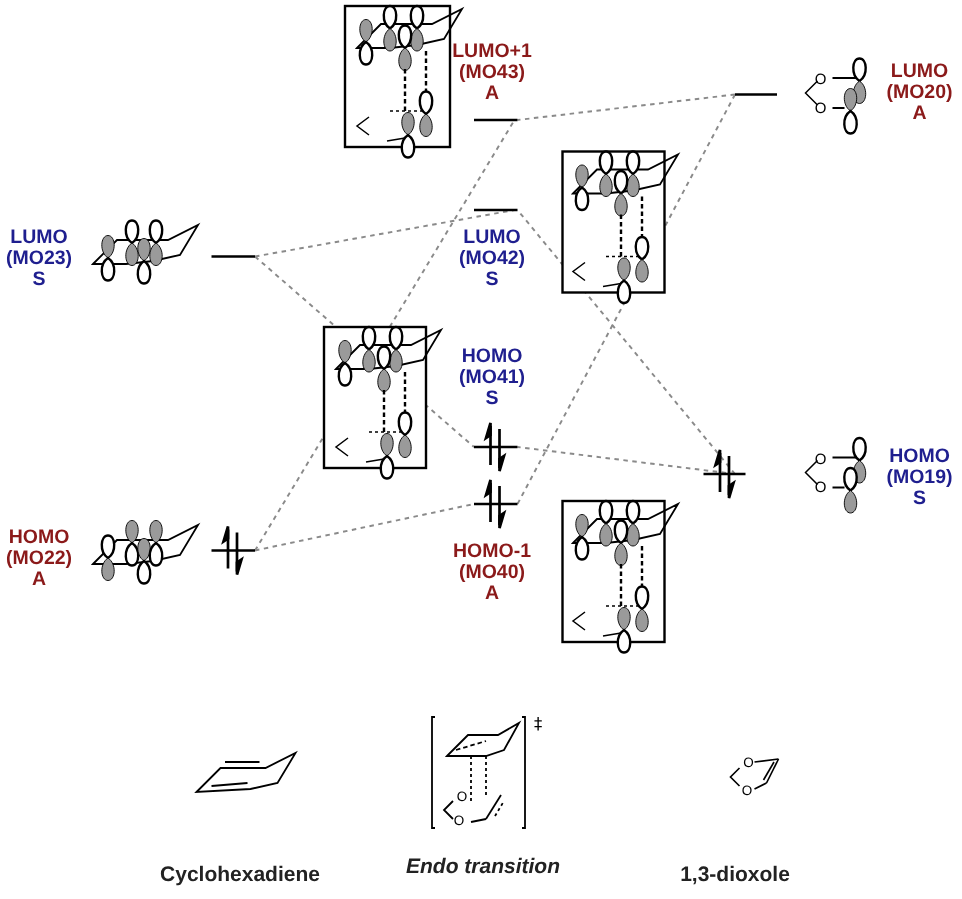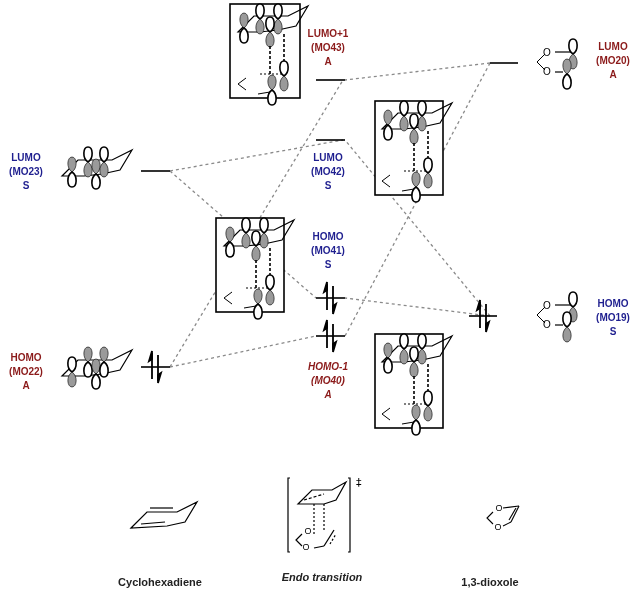--- a/index.html
+++ b/index.html
@@ -1,21 +1,21 @@
 <!DOCTYPE html>
 <html><head>
 <meta charset="utf-8">
 <style>
   html, body { margin:0; padding:0; background:#ffffff; }
   body { width:641px; height:599px; position:relative; overflow:hidden; font-family:"Liberation Sans", sans-serif; }
-  .lbl { position:absolute; font-weight:bold; font-size:10px; line-height:14px; text-align:center; white-space:nowrap; }
+  .lbl { position:absolute; font-weight:bold; font-size:13px; line-height:14px; text-align:center; white-space:nowrap; }
   .lbl span { display:block; }
   .blue { color:#1f1f8f; }
   .red { color:#8b1a1a; }
-  .caption { position:absolute; font-weight:bold; font-size:11px; line-height:14px; text-align:center; color:#222; }
+  .caption { position:absolute; font-weight:bold; font-size:14px; line-height:14px; text-align:center; color:#222; }
   svg#diagram { position:absolute; left:0; top:0; }
 </style>
 </head>
 <body>
 
 <svg id="diagram" width="641" height="599" viewBox="0 0 641 599" xmlns="http://www.w3.org/2000/svg">
   <defs>
 
     <g id="porb">
       <path d="M0,0 C-6,-4 -5,-15 0,-15 C5,-15 6,-4 0,0 Z" fill="#ffffff" stroke="#000" stroke-width="1.6"></path>
@@ -205,21 +205,21 @@
 <div class="lbl blue" style="left:306px; top:151px; width:44px;">
   <span>LUMO</span>
   <span>(MO42)</span>
   <span>S</span>
 </div>
 <div class="lbl blue" style="left:306px; top:230px; width:44px;">
   <span>HOMO</span>
   <span>(MO41)</span>
   <span>S</span>
 </div>
-<div class="lbl red" style="left:300px; top:360px; width:56px;font-style:italic;">
+<div class="lbl red" style="left:300px; top:360px; width:56px;">
   <span>HOMO-1</span>
   <span>(MO40)</span>
   <span>A</span>
 </div>
 <div class="lbl red" style="left:590px; top:40px; width:46px;">
   <span>LUMO</span>
   <span>(MO20)</span>
   <span>A</span>
 </div>
 <div class="lbl blue" style="left:590px; top:297px; width:46px;">

